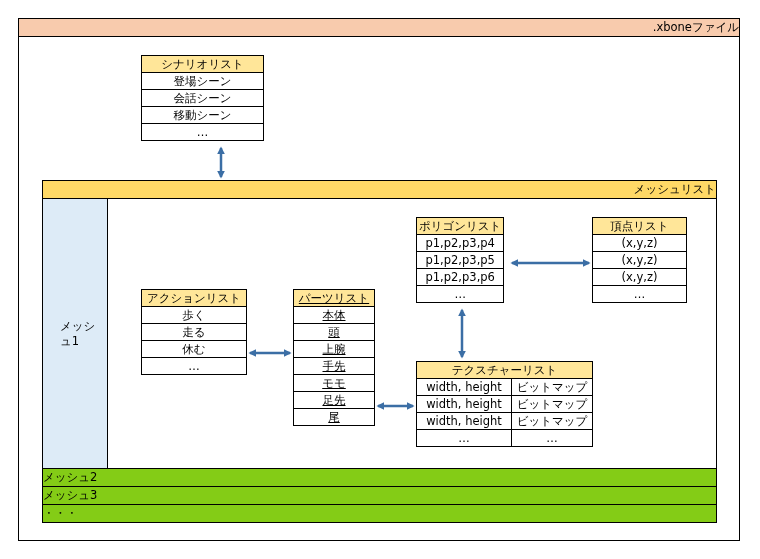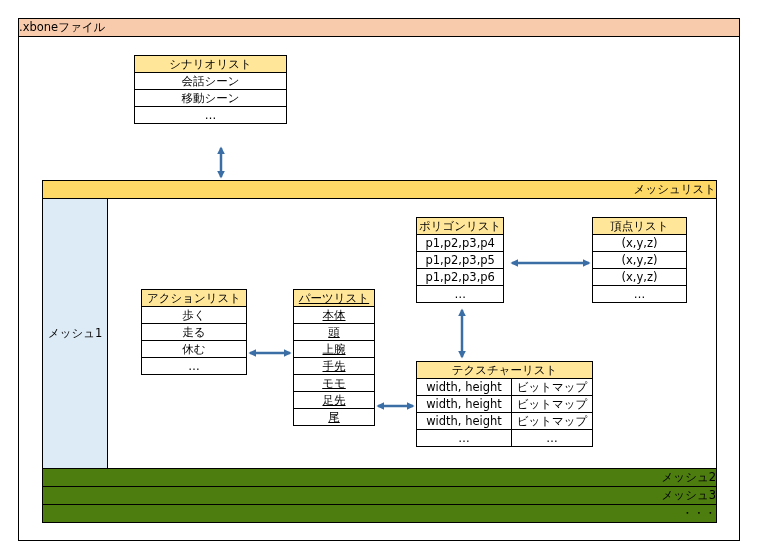--- a/index.html
+++ b/index.html
@@ -1,44 +1,47 @@
 <!DOCTYPE html>
 <html><head>
 <meta charset="utf-8">
 <style>
   html, body { margin:0; padding:0; background:#ffffff; }
   body { width:760px; height:559px; position:relative; overflow:hidden;
          font-family:"DejaVu Sans", sans-serif; font-size:11.5px; color:#000; }
   .abs { position:absolute; box-sizing:border-box; }
   .outer { left:18px; top:18px; width:722px; height:523px; border:1px solid #000; }
   .outer-header { left:18px; top:18px; width:722px; height:19px; background:#f8cbad;
-                  border:1px solid #000; text-align:left; line-height:17px; }
+                  border:1px solid #000; text-align:right; line-height:17px; }
   .mesh-header { left:42px; top:180px; width:675px; height:19px; background:#ffd966;
                  border:1px solid #000; text-align:right; line-height:17px; }
   .mesh1-frame { left:42px; top:198px; width:675px; height:271px; border:1px solid #000; }
   .mesh1-side { left:42px; top:198px; width:66px; height:271px; background:#ddebf7;
-                border:1px solid #000; display:flex; align-items:center; padding-left:5px; }
+                border:1px solid #000; display:flex; align-items:center; padding-left:17px; }
   .mesh-row { left:42px; width:675px; height:19px; border:1px solid #000;
-              text-align:right; line-height:17px; background:#4d7c0f; }
+              text-align:left; line-height:17px; background:#84cc16; }
   .tbl { border-collapse:collapse; position:absolute; background:#fff; }
   .tbl td { border:1px solid #000; height:16px; padding:0 2px; text-align:center;
             line-height:16px; white-space:nowrap; font-size:11.5px; }
   .tbl td.h { background:#ffe699; }
   .arrows { position:absolute; left:0; top:0; width:760px; height:559px; pointer-events:none; }
 </style>
 </head>
 <body>
 
 <div class="abs outer"></div>
 <div class="abs outer-header">.xboneファイル</div>
 
-<table class="tbl" style="left:134px; top:55px; width:153px;">
+<table class="tbl" style="left:141px; top:55px; width:123px;">
   <tbody>
       <tr>
         <td class="h">シナリオリスト</td>
+      </tr>
+  <tr>
+        <td>登場シーン</td>
       </tr>
   <tr>
         <td>会話シーン</td>
       </tr>
   <tr>
         <td>移動シーン</td>
       </tr>
   <tr>
         <td>…</td>
       </tr>

